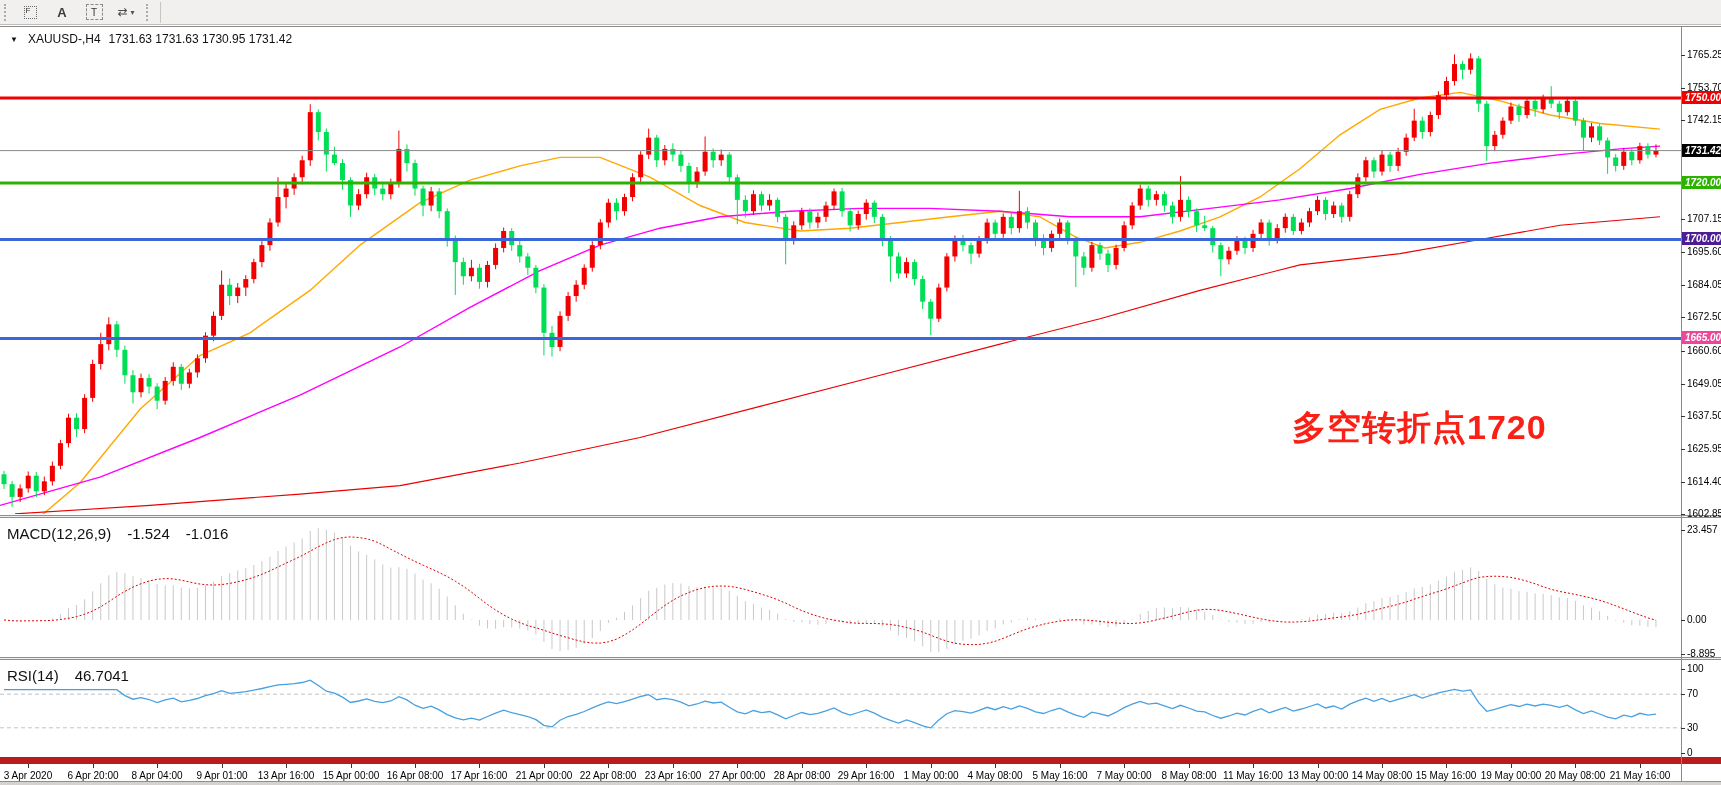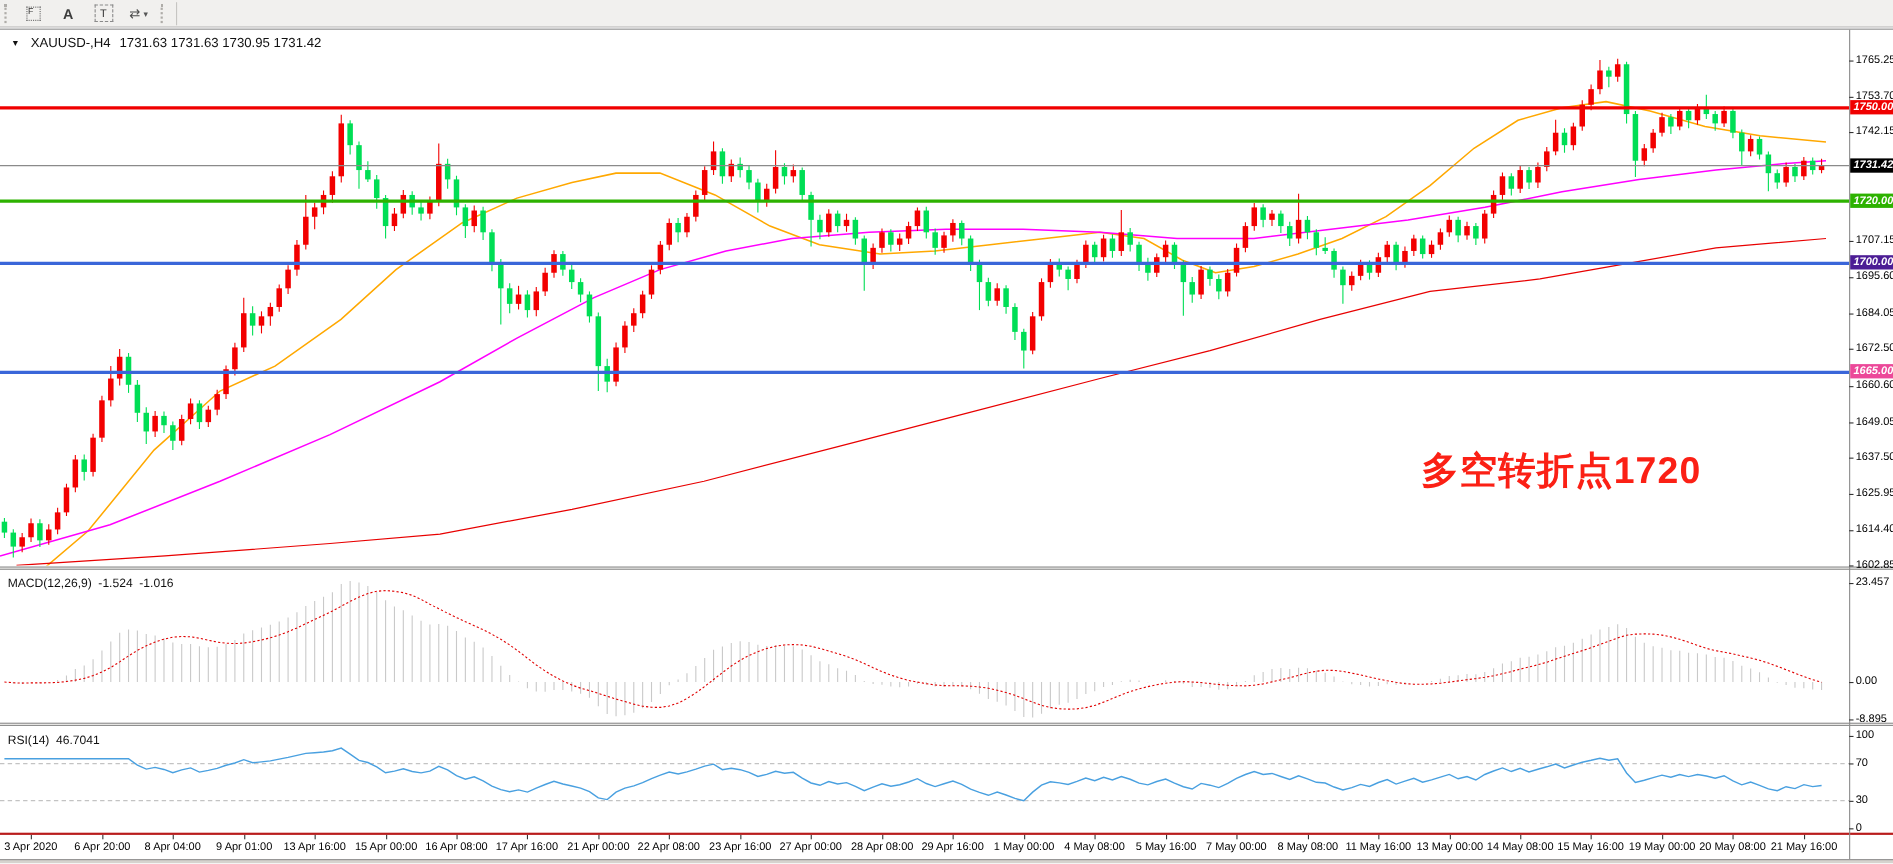--- a/index.html
+++ b/index.html
@@ -24,21 +24,21 @@
 
   
   #chart-window{position:absolute;top:26px;left:0;width:1721px;height:759px;background:#fff;
                 border-top:1px solid #8a8a8a;box-sizing:border-box;}
   .plot{position:absolute;left:0;}
   #axis-border{position:absolute;left:1681px;top:0;width:1px;height:754px;background:#8a8a8a;}
   .hsep{position:absolute;left:0;width:1721px;background:#f0efed;border-top:1px solid #8f8f8f;border-bottom:1px solid #8f8f8f;box-sizing:border-box;}
 
   #symbol-line{position:absolute;left:10px;top:5px;font-size:12px;color:#111;display:flex;align-items:center;gap:8px;}
   #symbol-line .tri{font-size:8px;color:#111;margin-right:2px;}
-  .ind-label{position:absolute;left:7px;font-size:11px;color:#111;display:flex;gap:6px;}
+  .ind-label{position:absolute;left:7px;font-size:15px;color:#111;display:flex;gap:16px;}
 
   .axis-label{position:absolute;left:1687px;font-size:10px;color:#000;white-space:nowrap;}
   .axis-tick{position:absolute;left:1681px;width:4px;height:1px;background:#333;}
   .badge{position:absolute;left:1682px;width:39px;height:13px;color:#fff;font-size:10px;font-weight:bold;
          line-height:13px;padding-left:3px;box-sizing:border-box;white-space:nowrap;font-style:italic;}
   .time-label{position:absolute;font-size:10px;color:#000;white-space:nowrap;transform:translateX(-50%);}
   .time-tick{position:absolute;width:1px;height:4px;background:#333;}
 
   #annotation{position:absolute;font-size:34px;font-weight:bold;letter-spacing:1px;}
   #bottom-strip{position:absolute;left:0;top:754px;width:1721px;height:5px;background:#d6d3ce;border-top:1px solid #8f8f8f;box-sizing:border-box;}
@@ -718,21 +718,21 @@
     <svg id="rsi-plot" class="plot" style="top:634px" width="1681" height="95">
         <line x1="0" y1="33.2" x2="1681" y2="33.2" stroke="#c3c3c3" stroke-width="1" stroke-dasharray="4,3"></line>
         <line x1="0" y1="66.8" x2="1681" y2="66.8" stroke="#c3c3c3" stroke-width="1" stroke-dasharray="4,3"></line>
         <path d="M4.0 28.7 L12.1 28.7 L20.1 28.7 L28.2 28.7 L36.3 28.7 L44.3 28.7 L52.4 28.7 L60.4 28.7 L68.5 28.7 L76.6 28.7 L84.6 28.7 L92.7 28.7 L100.7 28.7 L108.8 28.7 L116.8 28.7 L124.9 34.6 L133.0 38.2 L141.0 36.6 L149.1 38.5 L157.1 41.5 L165.2 38.9 L173.3 37.1 L181.3 40.9 L189.4 39.3 L197.4 37.5 L205.5 34.7 L213.5 32.6 L221.6 29.6 L229.7 32.4 L237.7 31.6 L245.8 30.7 L253.8 29.1 L261.9 27.5 L270.0 25.7 L278.0 23.9 L286.1 23.3 L294.1 22.6 L302.2 21.5 L310.2 19.1 L318.3 24.5 L326.4 30.2 L334.4 32.2 L342.5 36.1 L350.5 41.5 L358.6 40.0 L366.7 37.9 L374.7 40.4 L382.8 41.6 L390.8 40.0 L398.9 35.6 L406.9 38.9 L415.0 44.2 L423.1 47.4 L431.1 45.2 L439.2 48.9 L447.2 53.6 L455.3 56.9 L463.3 58.8 L471.4 57.1 L479.5 59.1 L487.5 55.5 L495.6 52.2 L503.6 49.2 L511.7 51.7 L519.8 53.6 L527.8 55.5 L535.9 58.6 L543.9 64.4 L552.0 65.9 L560.0 59.2 L568.1 55.5 L576.2 53.4 L584.2 50.5 L592.3 46.8 L600.3 43.6 L608.4 40.9 L616.5 42.6 L624.5 40.7 L632.6 38.2 L640.6 35.5 L648.7 33.7 L656.7 38.7 L664.8 37.4 L672.9 38.7 L680.9 41.2 L689.0 44.9 L697.0 43.0 L705.1 40.1 L713.2 42.0 L721.2 41.1 L729.3 46.3 L737.3 50.8 L745.4 52.9 L753.4 49.5 L761.5 51.7 L769.6 50.5 L777.6 53.8 L785.7 57.8 L793.7 54.5 L801.8 51.5 L809.9 53.7 L817.9 52.4 L826.0 49.9 L834.0 46.9 L842.1 51.3 L850.1 54.1 L858.2 51.5 L866.3 49.0 L874.3 52.1 L882.4 56.4 L890.4 59.3 L898.5 62.0 L906.6 59.0 L914.6 61.7 L922.7 64.8 L930.7 66.9 L938.8 59.1 L946.8 52.7 L954.9 49.7 L963.0 50.7 L971.0 52.2 L979.1 49.4 L987.1 46.3 L995.2 48.7 L1003.3 45.6 L1011.3 48.0 L1019.4 44.9 L1027.4 47.4 L1035.5 50.9 L1043.5 52.5 L1051.6 49.5 L1059.7 47.2 L1067.7 50.9 L1075.8 54.2 L1083.8 56.3 L1091.9 51.2 L1100.0 52.8 L1108.0 55.0 L1116.1 51.2 L1124.1 46.6 L1132.2 43.1 L1140.2 40.4 L1148.3 43.1 L1156.4 42.1 L1164.4 44.9 L1172.5 47.6 L1180.5 44.3 L1188.6 47.0 L1196.7 50.2 L1204.7 50.8 L1212.8 54.5 L1220.8 57.2 L1228.9 55.0 L1236.9 52.1 L1245.0 54.0 L1253.1 50.4 L1261.1 47.7 L1269.2 51.8 L1277.2 49.1 L1285.3 46.5 L1293.3 50.1 L1301.4 48.0 L1309.5 45.5 L1317.5 43.0 L1325.6 47.0 L1333.6 45.0 L1341.7 48.1 L1349.8 43.1 L1357.8 39.9 L1365.9 37.1 L1373.9 40.4 L1382.0 37.5 L1390.0 40.8 L1398.1 38.3 L1406.2 36.1 L1414.2 33.6 L1422.3 37.1 L1430.3 34.5 L1438.4 31.9 L1446.5 30.2 L1454.5 28.3 L1462.6 30.2 L1470.6 28.9 L1478.7 41.7 L1486.7 50.3 L1494.8 48.3 L1502.9 45.9 L1510.9 43.7 L1519.0 45.5 L1527.0 43.1 L1535.1 45.0 L1543.2 43.1 L1551.2 44.4 L1559.3 46.4 L1567.3 44.2 L1575.4 48.9 L1583.4 52.5 L1591.5 50.0 L1599.6 53.0 L1607.6 56.2 L1615.7 57.8 L1623.7 54.2 L1631.8 55.9 L1639.9 52.3 L1647.9 54.1 L1656.0 53.1" fill="none" stroke="#49a0e0" stroke-width="1.3"></path>
       </svg>
     <div class="ind-label" style="top:640px">
       <span>RSI(14)</span>
       <span>46.7041</span>
     </div>
 
-    <div id="time-axis" style="position:absolute;left:0;top:730px;width:1721px;height:24px;border-top:2px solid #b91c1c;box-sizing:border-box;">
+    <div id="time-axis" style="position:absolute;left:0;top:730px;width:1721px;height:24px;border-top:7px solid #b91c1c;box-sizing:border-box;">
         <div class="time-tick" style="left:28px;top:0px"></div>
         <div class="time-label" style="left:28px;top:6px">3 Apr 2020</div>
         <div class="time-tick" style="left:93px;top:0px"></div>
         <div class="time-label" style="left:93px;top:6px">6 Apr 20:00</div>
         <div class="time-tick" style="left:157px;top:0px"></div>
         <div class="time-label" style="left:157px;top:6px">8 Apr 04:00</div>
         <div class="time-tick" style="left:222px;top:0px"></div>
         <div class="time-label" style="left:222px;top:6px">9 Apr 01:00</div>
         <div class="time-tick" style="left:286px;top:0px"></div>
         <div class="time-label" style="left:286px;top:6px">13 Apr 16:00</div>

